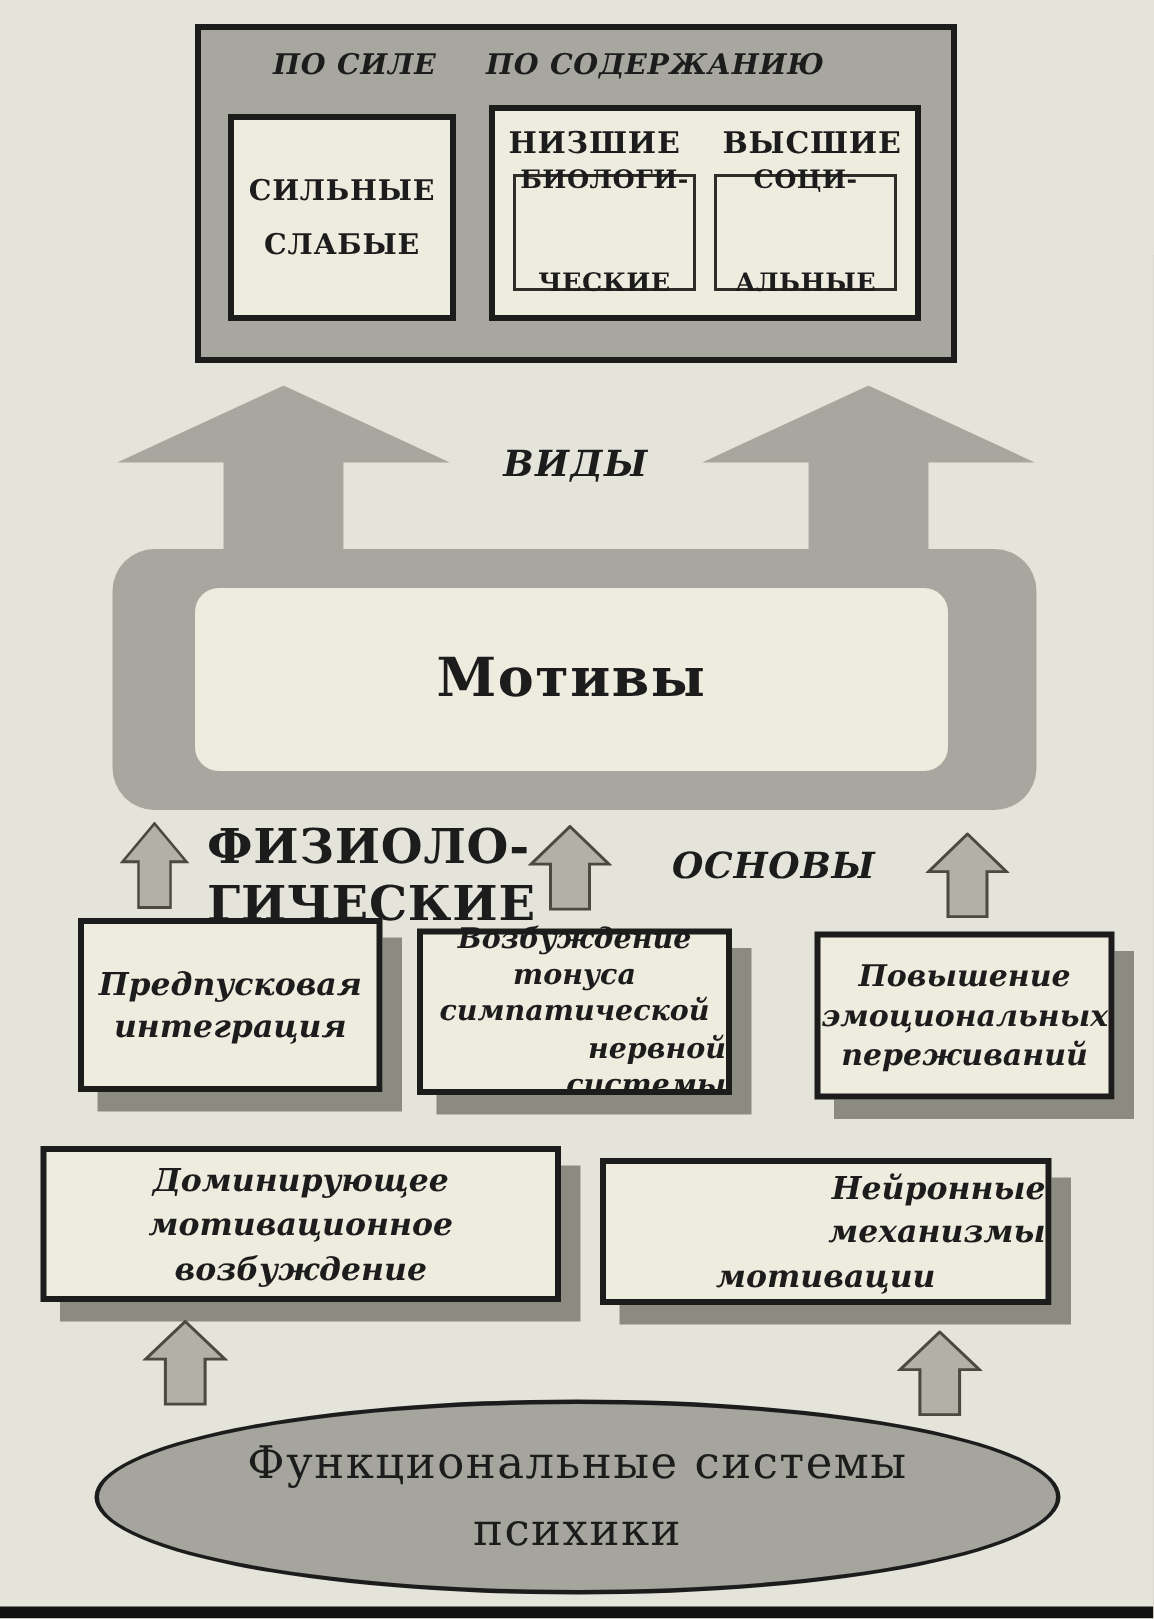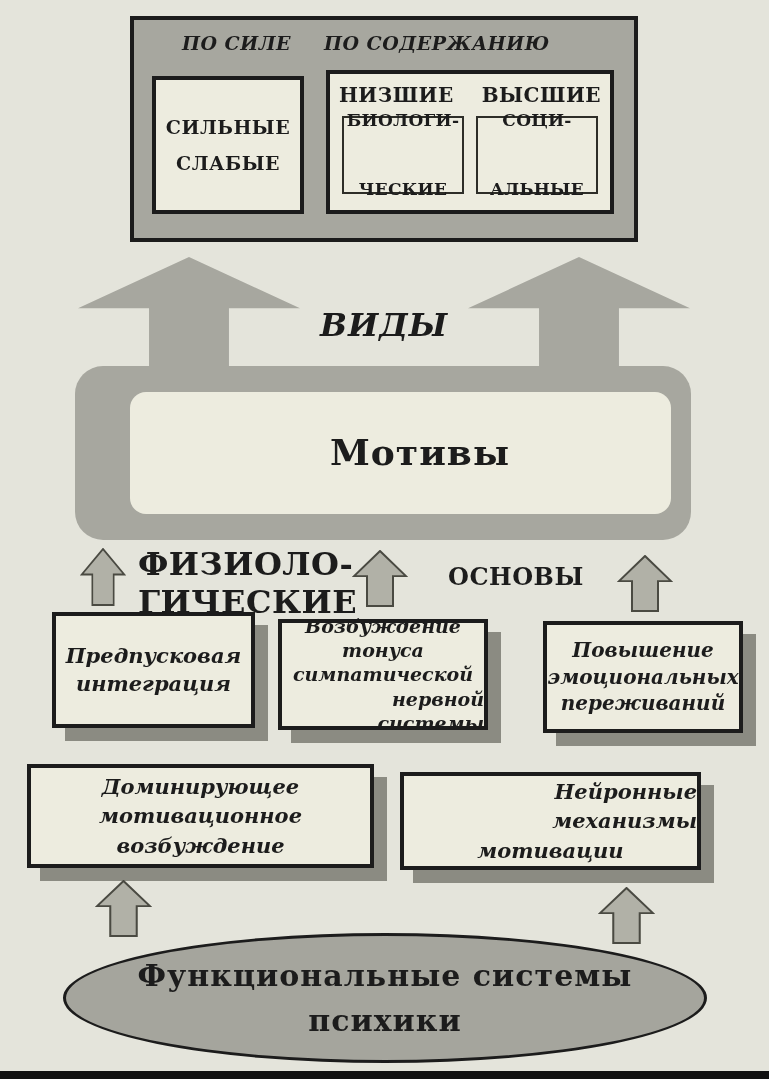--- a/index.html
+++ b/index.html
@@ -30,59 +30,59 @@
     display:flex;flex-direction:column;align-items:center;justify-content:center;
     font-weight:bold;font-size:17px;line-height:1.25;letter-spacing:.3px;text-align:center;gap:48px;}
 
   
   .big-arrow{position:absolute;width:222px;height:114px;background:var(--arrow-fill);
     clip-path:polygon(50% 0%,100% 45%,68% 45%,68% 100%,32% 100%,0% 45%,0% 45%);
     -webkit-clip-path:polygon(50% 0%,100% 45%,68% 45%,68% 100%,32% 100%,32% 45%,0% 45%);
     clip-path:polygon(50% 0%,100% 45%,68% 45%,68% 100%,32% 100%,32% 45%,0% 45%);}
   .big-arrow.left{left:78px;top:257px;}
   .big-arrow.right{left:468px;top:257px;}
-  .kinds{position:absolute;left:300px;top:306px;width:168px;text-align:center;
-    font-style:italic;font-weight:bold;font-size:32px;letter-spacing:1px;}
+  .kinds{position:absolute;left:300px;top:294px;width:168px;text-align:center;
+    font-style:italic;font-weight:bold;font-size:24px;letter-spacing:1px;}
   .band{position:absolute;left:75px;top:366px;width:616px;height:174px;border-radius:28px;
     background:var(--panel-gray);}
   .band-inner{position:absolute;left:55px;top:26px;width:502px;height:122px;border-radius:16px;
     background:var(--box-fill);display:flex;flex-direction:column;align-items:center;justify-content:center;
-    font-weight:bold;font-size:36px;line-height:1.55;letter-spacing:1px;padding-left:39px;}
+    font-weight:bold;font-size:36px;line-height:1.55;letter-spacing:1px;}
 
   
   .sm-arrow{position:absolute;}
   .sm-arrow svg{display:block;width:100%;height:100%;}
   .sm-arrow polygon{fill:var(--small-arrow-fill);stroke:var(--arrow-outline);stroke-width:2;}
   .pa-left{left:80px;top:548px;width:46px;height:59px;}
   .pa-mid{left:352px;top:550px;width:56px;height:58px;}
   .pa-right{left:617px;top:555px;width:56px;height:58px;}
   .fa-left{left:95px;top:880px;width:57px;height:58px;}
   .fa-right{left:598px;top:887px;width:57px;height:58px;}
 
   .physio-label{position:absolute;left:138px;top:546px;width:172px;text-align:left;
     font-weight:bold;font-size:32px;line-height:1.18;letter-spacing:.5px;}
   .bases-label{position:absolute;left:448px;top:562px;width:134px;text-align:center;
-    font-weight:bold;font-size:24px;letter-spacing:.5px;}
+    font-style:italic;font-weight:bold;font-size:24px;letter-spacing:.5px;}
 
   
   .sbox{position:absolute;background:var(--box-fill);border:4px solid var(--ink);box-sizing:border-box;
     box-shadow:13px 13px 0 0 var(--shadow-gray);
     display:flex;flex-direction:column;align-items:center;justify-content:center;
     font-style:italic;font-weight:bold;text-align:right;}
   .pb-1{left:12px;top:612px;width:203px;height:116px;font-size:21px;line-height:1.35;margin-left:40px;}
   .pb-2{left:278px;top:619px;width:210px;height:111px;font-size:19px;line-height:1.28;}
   .pb-3{left:543px;top:621px;width:200px;height:112px;font-size:20px;line-height:1.32;}
   .mb-1{left:27px;top:764px;width:347px;height:104px;font-size:21px;line-height:1.4;}
   .mb-2{left:400px;top:772px;width:301px;height:98px;font-size:21px;line-height:1.4;}
 
   
   .ellipse{position:absolute;left:63px;top:933px;width:644px;height:130px;border-radius:50%;
     background:var(--ellipse-fill);border:3px solid var(--ink);box-sizing:border-box;
     display:flex;flex-direction:column;align-items:center;justify-content:center;
-    font-weight:bold;font-size:30px;line-height:1.5;letter-spacing:1px;}
+    font-weight:normal;font-size:30px;line-height:1.5;letter-spacing:1px;}
 
   .bottom-rule{position:absolute;left:0;top:1071px;width:769px;height:8px;background:#111;}
 </style>
 </head>
 <body>
 
 <div class="stage">
 
   <div class="class-panel">
     <div class="lbl lbl-strength">ПО СИЛЕ</div>

